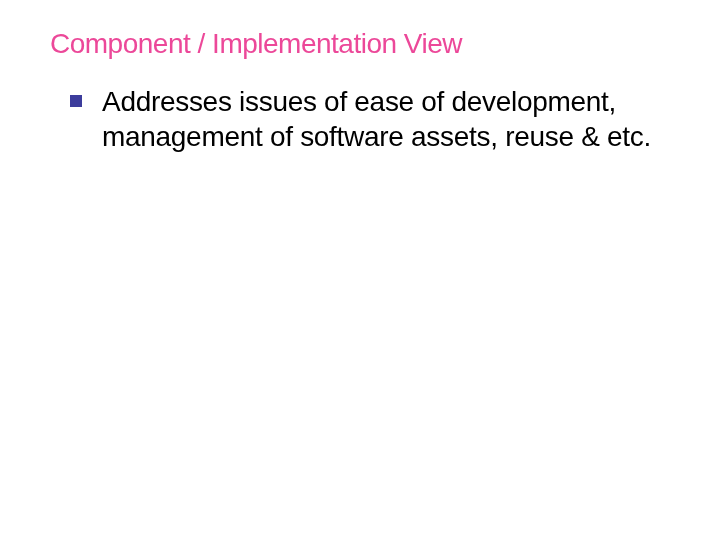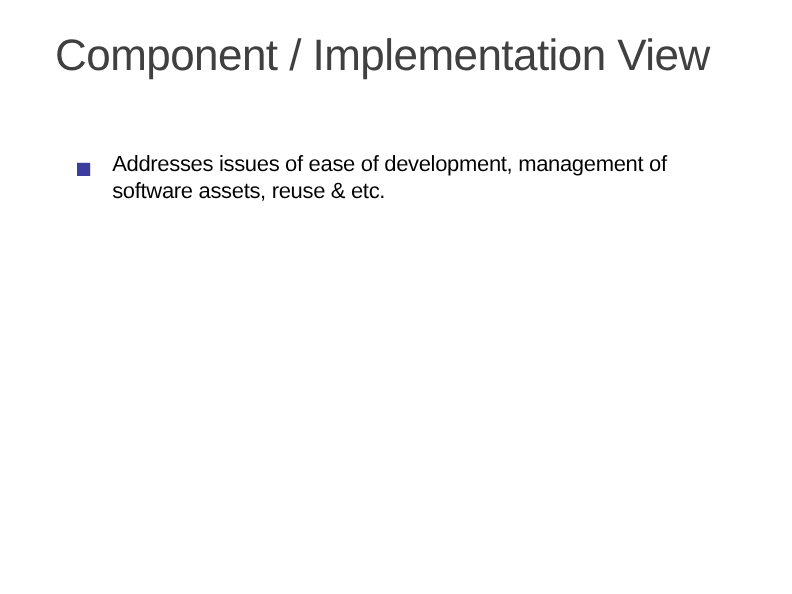--- a/index.html
+++ b/index.html
@@ -13,42 +13,42 @@
       background: #ffffff;
       font-family: Verdana, Geneva, sans-serif;
       overflow: hidden;
     }
     .slide {
       width: 100%;
       height: 100%;
       padding: 28px 50px 40px 50px;
     }
     .title {
-      font-size: 40px;
-      color: #404040;
+      font-size: 28px;
+      color: #ec4899;
       font-weight: normal;
       line-height: 1.15;
-      margin-bottom: 63px;
+      margin-bottom: 24px;
       letter-spacing: -0.5px;
     }
     .bullet-row {
       display: flex;
       align-items: flex-start;
       margin-left: 20px;
     }
     .bullet-marker {
       width: 12px;
       height: 12px;
       background: #3c3c9c;
       flex-shrink: 0;
       margin-top: 11px;
       margin-right: 20px;
     }
     .bullet-text {
-      font-size: 20px;
+      font-size: 28px;
       color: #000000;
       line-height: 1.25;
       letter-spacing: -0.3px;
     }
   </style>
 </head>
 <body>
 
 <div class="slide">
   <h1 class="title">Component / Implementation View</h1>

